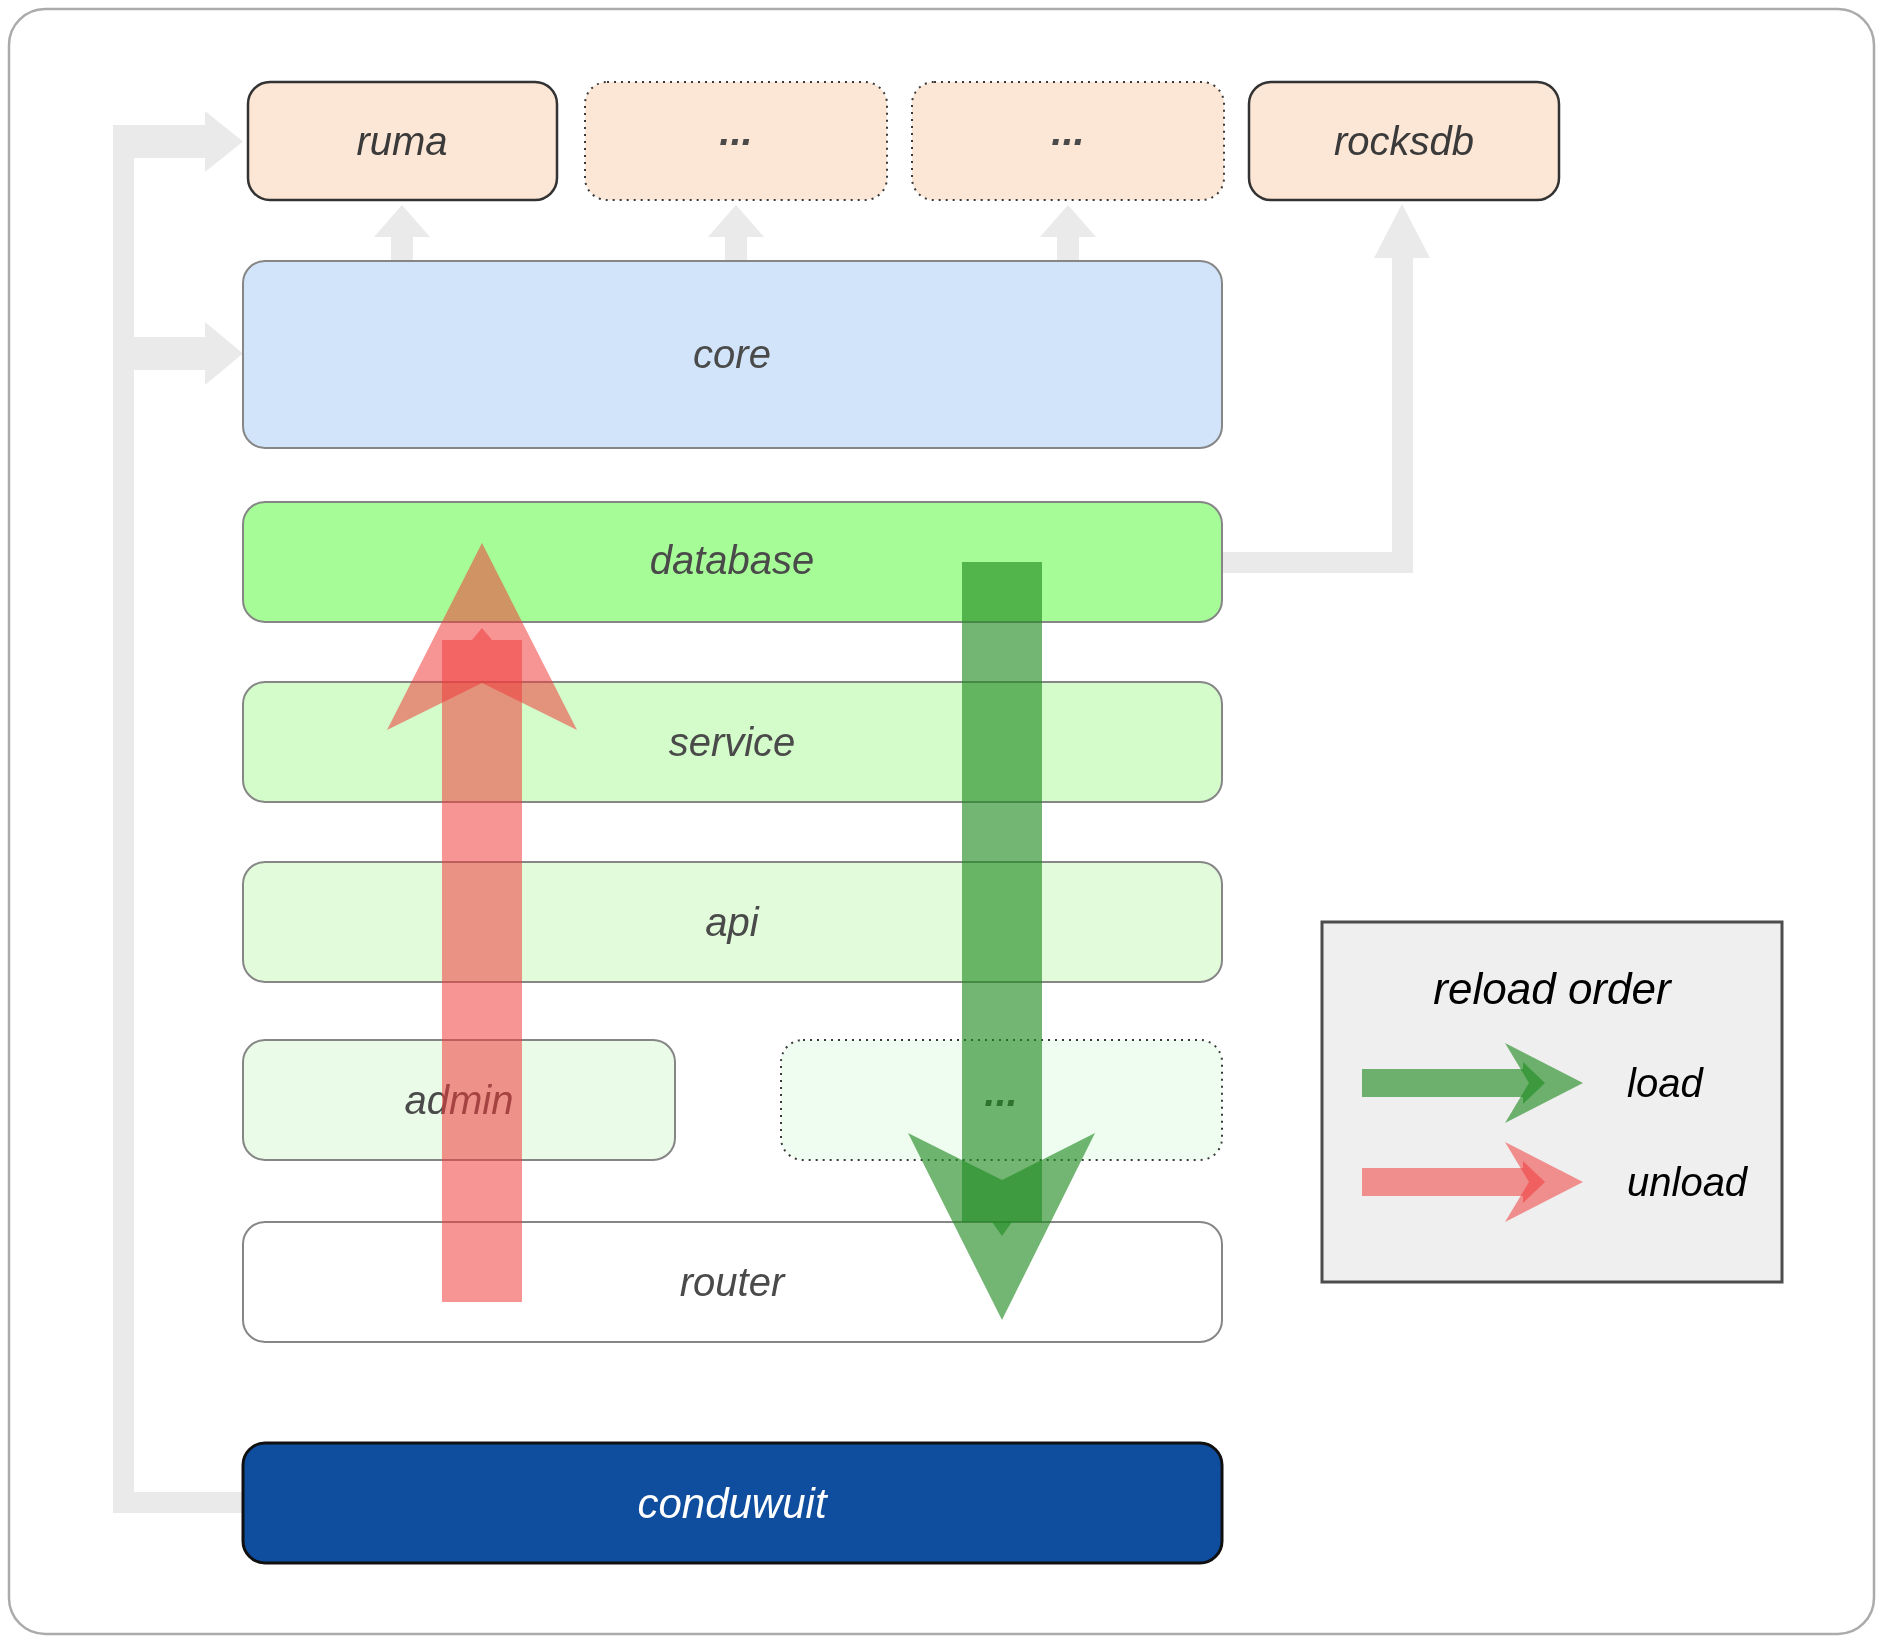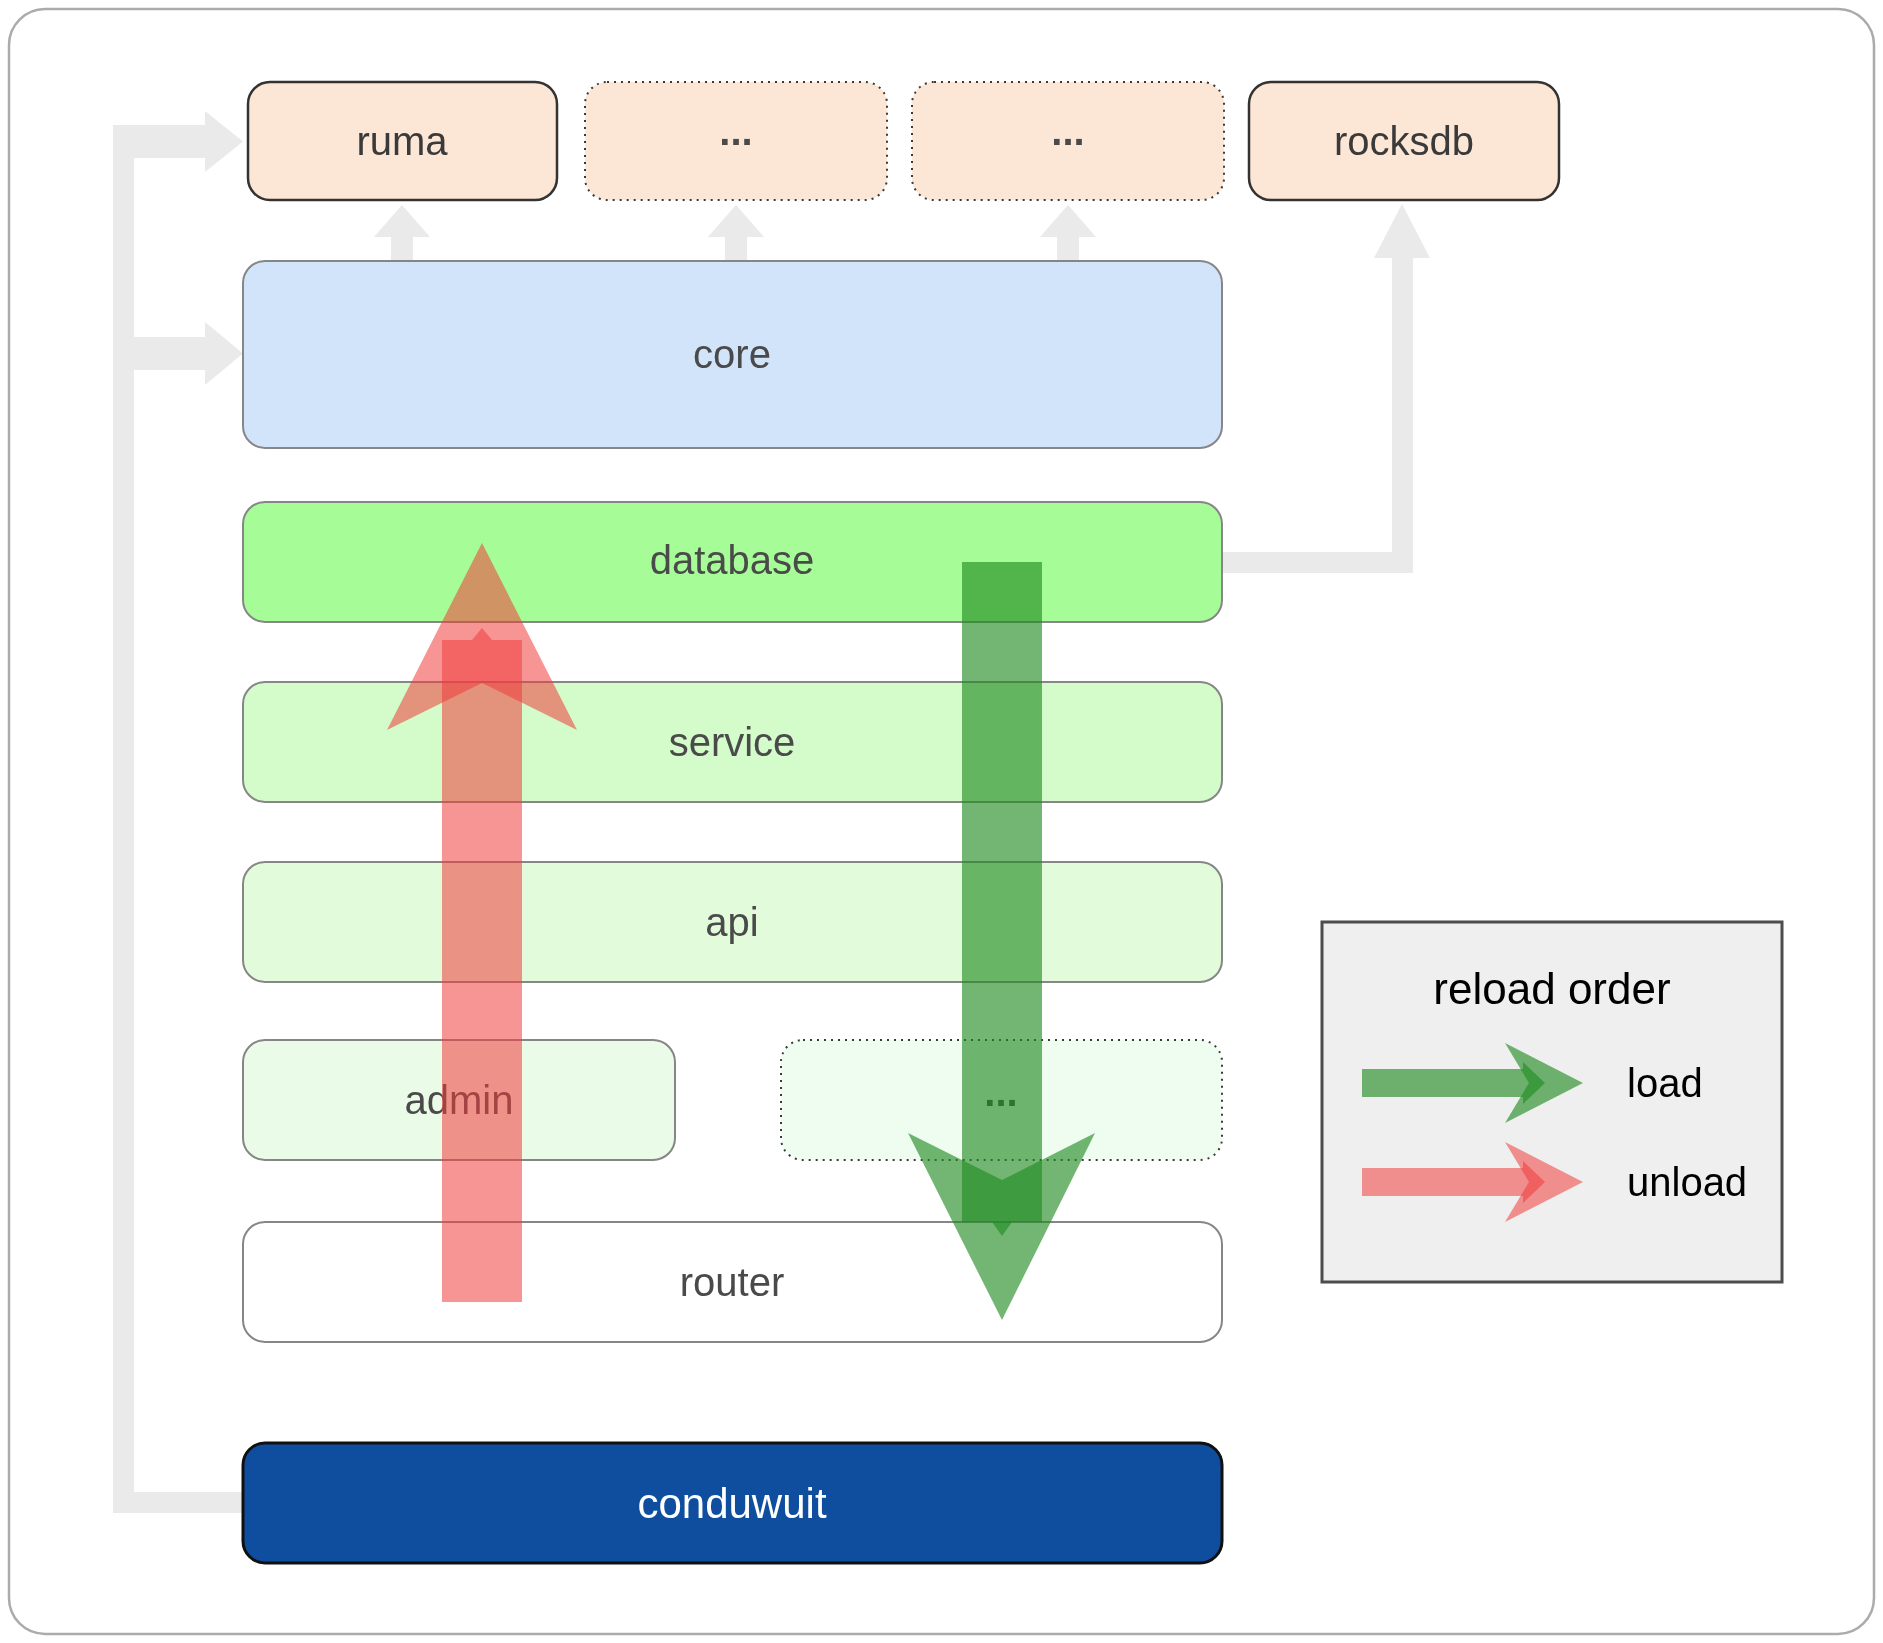--- a/index.html
+++ b/index.html
@@ -1,16 +1,16 @@
 <!DOCTYPE html>
 <html><head>
 <meta charset="utf-8">
 <style>
   html,body{margin:0;padding:0;background:#ffffff;}
-  .stage{width:1743px;height:1643px;position:relative;font-family:"Liberation Sans",sans-serif;}
+  .stage{width:1743px;height:1643px;position:relative;font-family:"Liberation Sans",sans-serif;font-style:italic;}
   svg{display:block;}
   .lbl{font-family:"Liberation Sans",sans-serif;font-size:40px;fill:#4a4a4a;text-anchor:middle;dominant-baseline:central;}
   .lbl-strong{font-family:"Liberation Sans",sans-serif;font-size:40px;fill:#3a3a3a;text-anchor:middle;dominant-baseline:central;}
   .lbl-dots{font-family:"Liberation Sans",sans-serif;font-size:40px;font-weight:700;fill:#4a4a4a;text-anchor:middle;dominant-baseline:central;}
   .lbl-white{font-family:"Liberation Sans",sans-serif;font-size:42px;fill:#ffffff;text-anchor:middle;dominant-baseline:central;}
   .legend-title{font-family:"Liberation Sans",sans-serif;font-size:44px;fill:#000000;text-anchor:middle;dominant-baseline:central;}
   .legend-item{font-family:"Liberation Sans",sans-serif;font-size:40px;fill:#000000;text-anchor:start;dominant-baseline:central;}
   .box-gray{stroke:#868686;stroke-width:2;}
   .box-dark{stroke:#333333;stroke-width:2.5;}
   .box-dotted{stroke:#3a3a3a;stroke-width:2;stroke-dasharray:2 5;}

